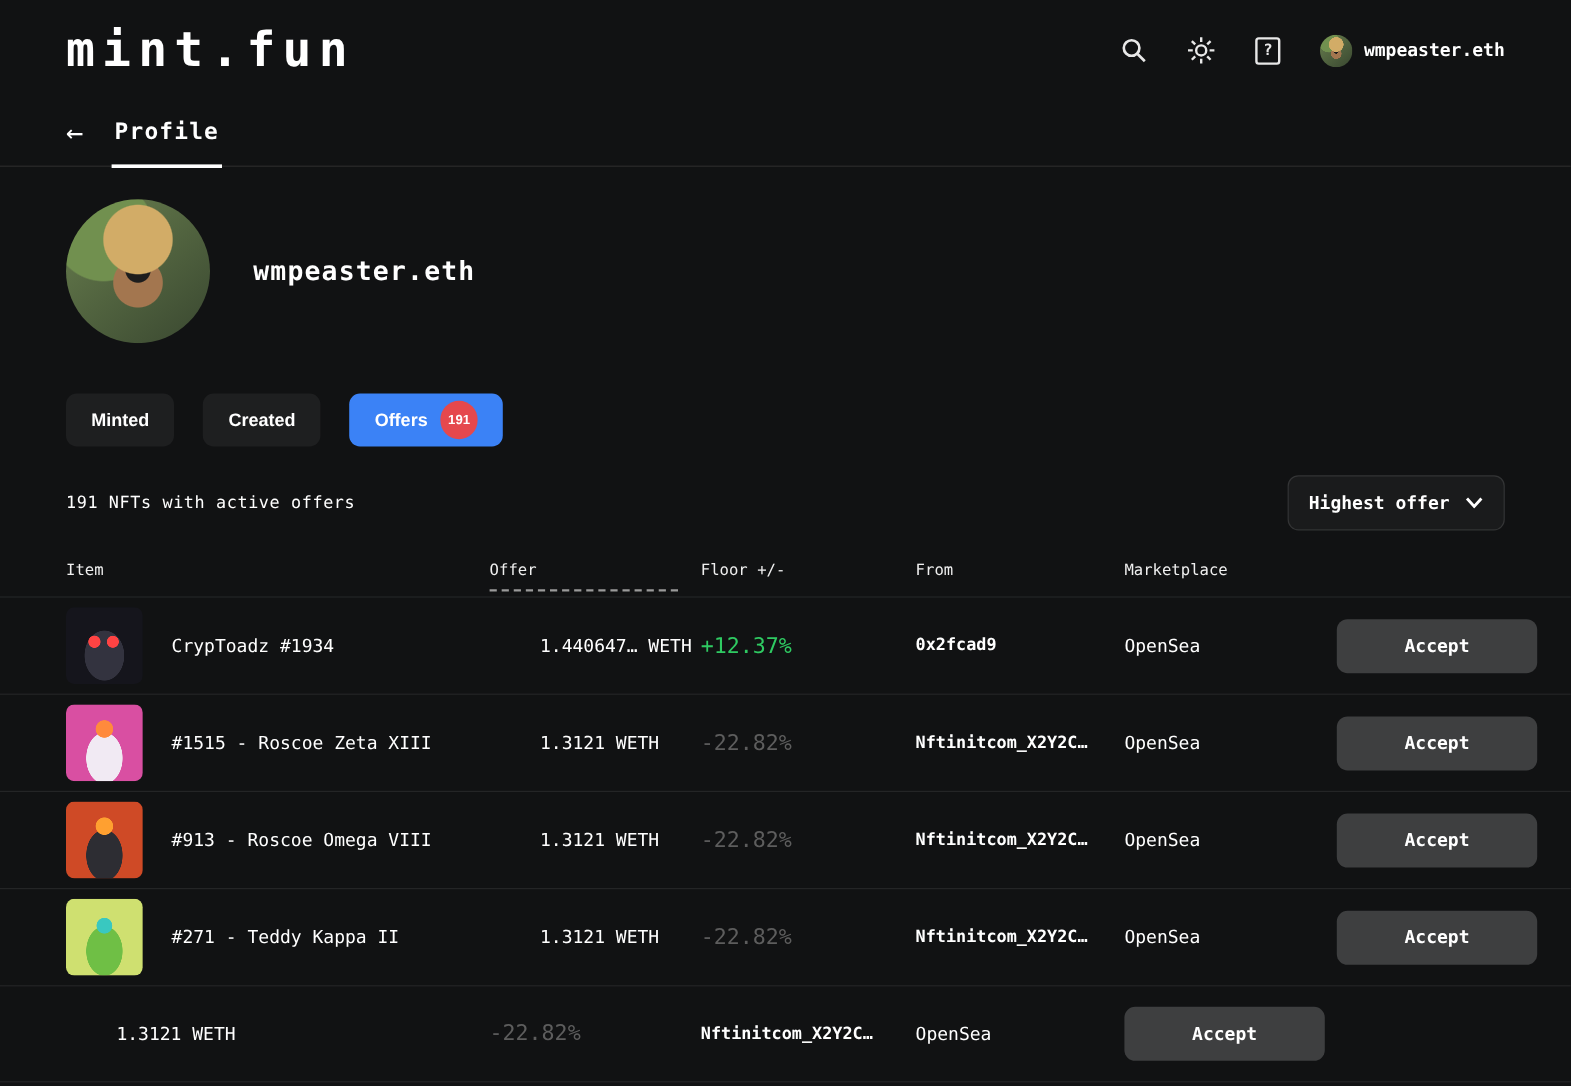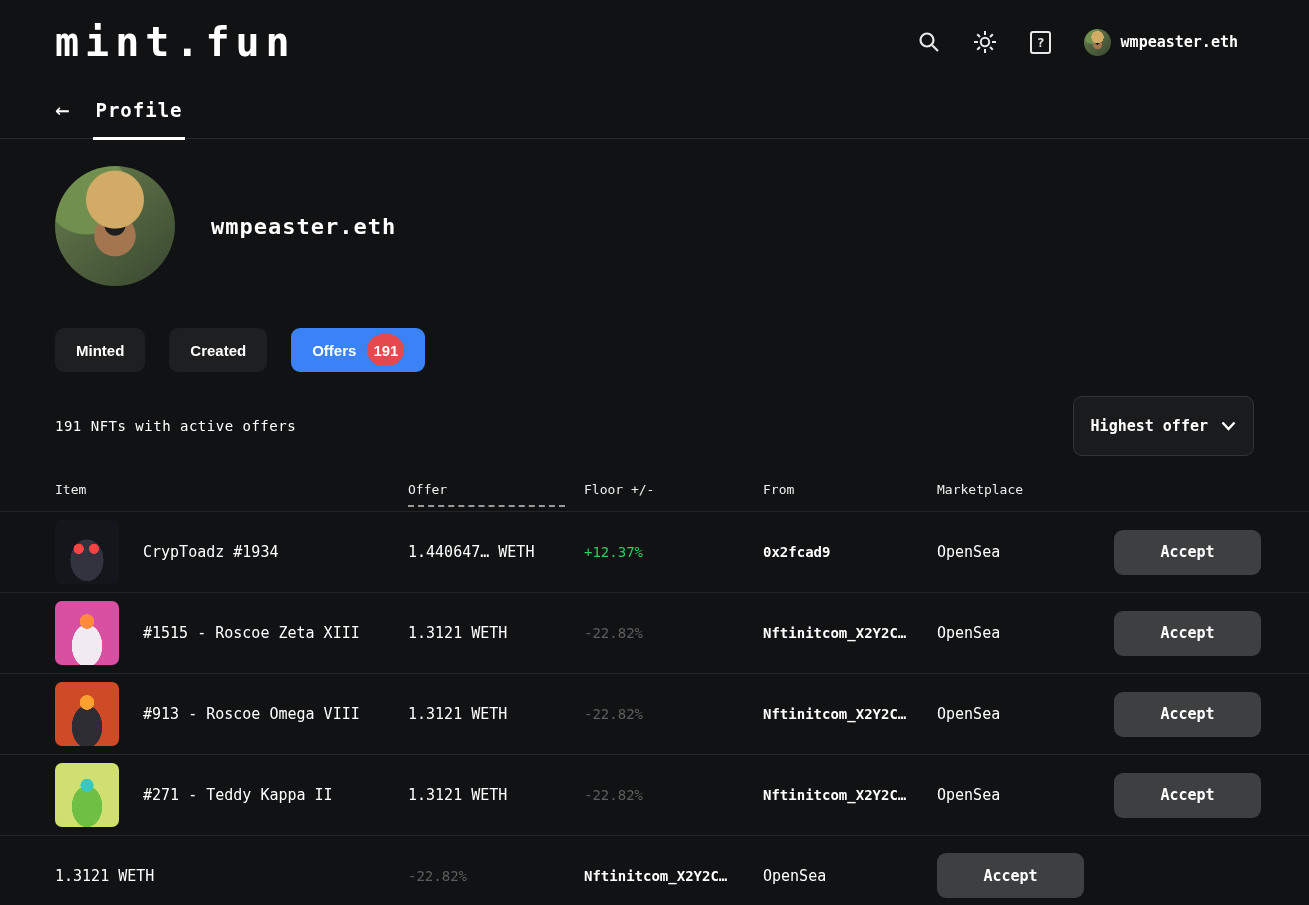--- a/index.html
+++ b/index.html
@@ -4,21 +4,21 @@
 <style>
   * { box-sizing: border-box; }
   html,body { margin:0; padding:0; }
   body {
     width:1309px; height:905px; overflow:hidden;
     background:#111213; color:#fff;
     font-family:"DejaVu Sans Mono", monospace;
   }
 
   
-  .header { display:flex; align-items:center; justify-content:space-between; padding:20px 71px 0 55px; }
+  .header { display:flex; align-items:center; justify-content:space-between; padding:20px 55px 0 55px; }
   .logo { font-size:40px; font-weight:bold; letter-spacing:6px; line-height:44px; cursor:pointer; }
   .header-right { display:flex; align-items:center; gap:30px; }
   .hicon { width:26px; height:26px; display:flex; align-items:center; justify-content:center; cursor:pointer; }
   .help-box { width:21px; height:23px; border:2px solid #e8e8e8; border-radius:3px; font-size:13px; font-weight:bold; display:flex; align-items:center; justify-content:center; color:#e8e8e8; }
   .user-chip { display:flex; align-items:center; gap:10px; cursor:pointer; }
   .avatar-sm { width:27px; height:27px; border-radius:50%; }
   .user-name { font-size:15px; font-weight:bold; }
 
   
   .pagenav { display:flex; align-items:flex-start; gap:24px; padding:34px 55px 0 55px; border-bottom:1px solid #2b2b2b; }
@@ -28,45 +28,45 @@
   
   .profile { display:flex; align-items:center; gap:36px; padding:27px 55px 0 55px; }
   .avatar-lg { width:120px; height:120px; border-radius:50%; }
   .profile-name { font-size:22px; font-weight:bold; letter-spacing:1px; }
 
   
   .tabs { display:flex; gap:24px; padding:42px 55px 0 55px; }
   .tab { height:44px; border-radius:9px; padding:0 21px; display:flex; align-items:center; gap:11px;
          background:#1e1f20; font-size:15px; font-weight:bold; color:#fff; cursor:pointer; border:none; }
   .tab.active { background:#3b82f6; }
-  .badge { border-radius:999px; min-width:27px; height:25px; padding:16px 6px; font-size:15px; font-weight:bold;
+  .badge { border-radius:999px; min-width:27px; height:25px; padding:16px 6px; font-size:11px; font-weight:bold;
            display:flex; align-items:center; justify-content:center; color:#fff; }
 
   
   .summary-row { display:flex; align-items:center; justify-content:space-between; padding:24px 55px 0 55px; }
   .summary-text { font-size:14px; font-weight:normal; letter-spacing:0.5px; }
-  .sort-btn { height:60px; border-radius:9px; border:1px solid #333435; background:#1a1b1c; color:#fff;
+  .sort-btn { height:46px; border-radius:9px; border:1px solid #333435; background:#1a1b1c; color:#fff;
               padding:0 17px; display:flex; align-items:center; gap:13px; font-size:15px; font-weight:bold;
               font-family:"DejaVu Sans Mono", monospace; cursor:pointer; }
 
   
   .thead { display:grid; grid-template-columns:353px 176px 179px 174px 177px 158px;
            padding:26px 0 12px 55px; font-size:13px; font-weight:normal; color:#efefef; align-items:start; }
   .offer-underline { display:inline-block; width:157px; border-bottom:2px dashed #9a9a9a; padding-bottom:8px; margin-bottom:-8px; cursor:help; }
   .row { display:grid; grid-template-columns:353px 176px 179px 174px 177px 158px; align-items:center;
          height:81px; padding-left:55px; border-top:1px solid #242526; }
   .row:last-child { border-bottom:1px solid #242526; }
   .item-cell { display:flex; align-items:center; gap:24px; cursor:pointer; }
   .thumb { width:64px; height:64px; border-radius:7px; flex:0 0 64px; }
   .item-label { font-size:15px; }
-  .offer-cell { font-size:15px; }
-  .floor-cell { font-size:14px; }
+  .offer-cell { font-size:15px;margin-left:42px; }
+  .floor-cell { font-size:18px; }
   .from-cell { font-size:14px; font-weight:bold; }
   .market-cell { font-size:15px; }
-  .accept-btn { width:147px; height:45px; border:none; border-radius:9px; background:#3e3f40; color:#fff;
+  .accept-btn { width:167px; height:45px; border:none; border-radius:9px; background:#3e3f40; color:#fff;
                 font-size:15px; font-weight:bold; font-family:"DejaVu Sans Mono", monospace; cursor:pointer; }
   svg { display:block; }
 </style>
 </head>
 <body>
 
 <div class="header">
   <div class="logo">mint.fun</div>
   <div class="header-right">
     <div class="hicon">

